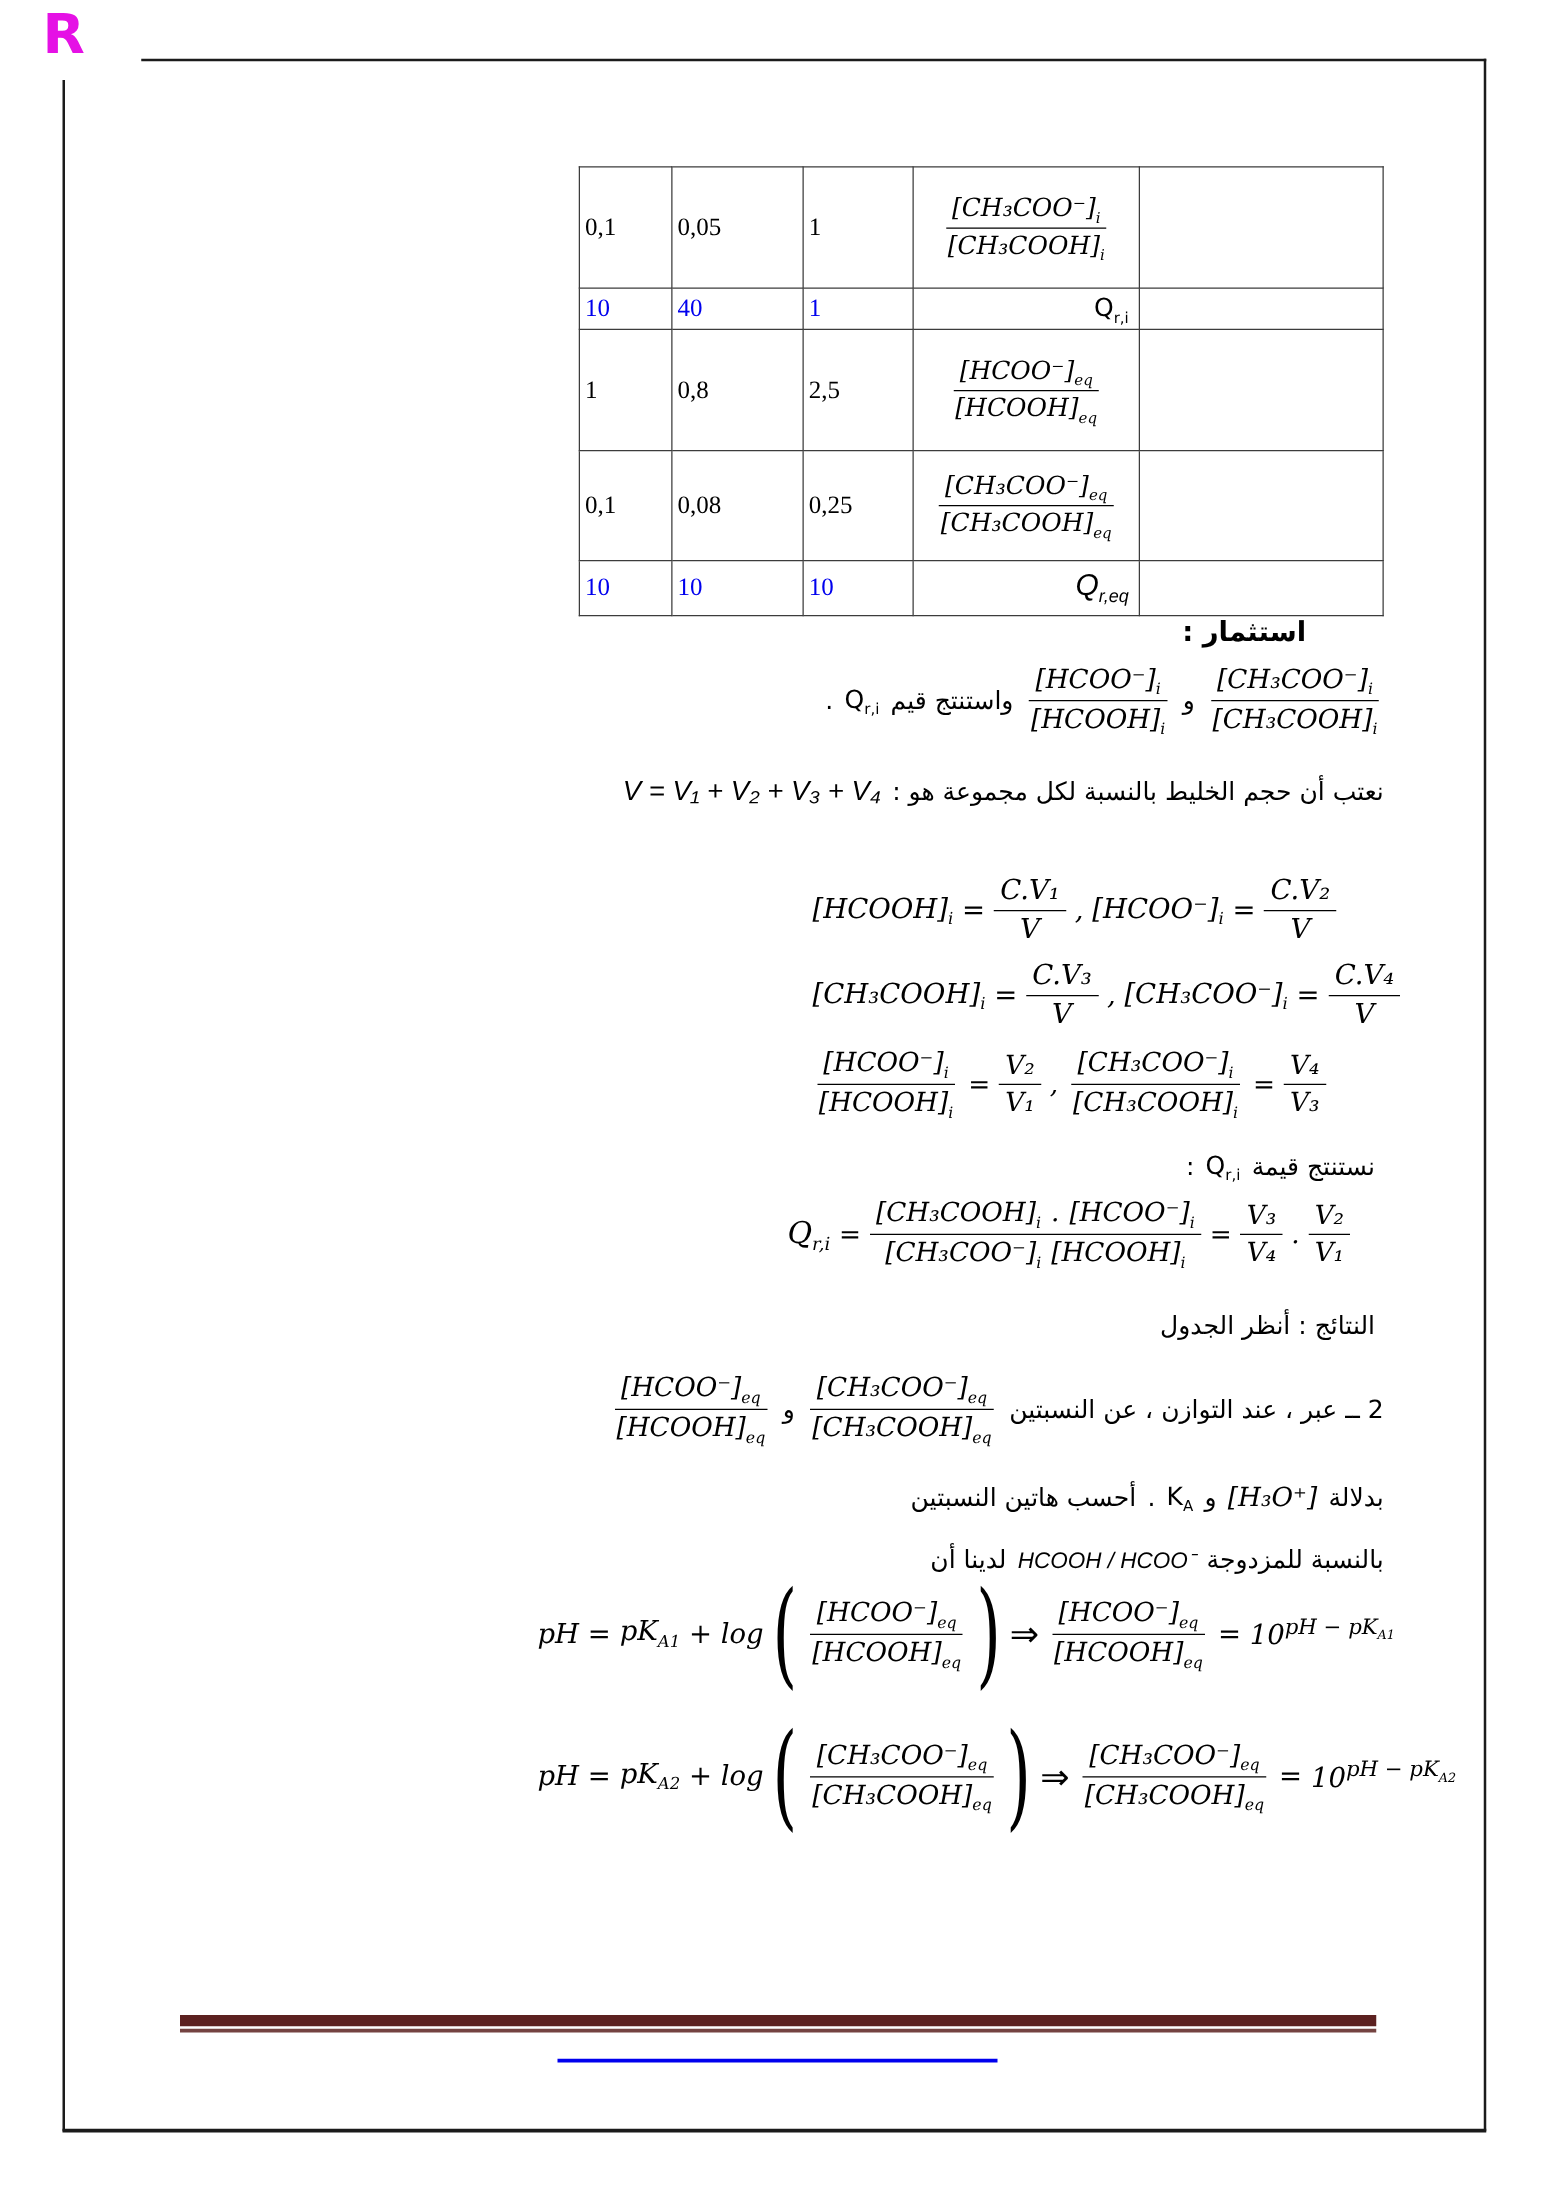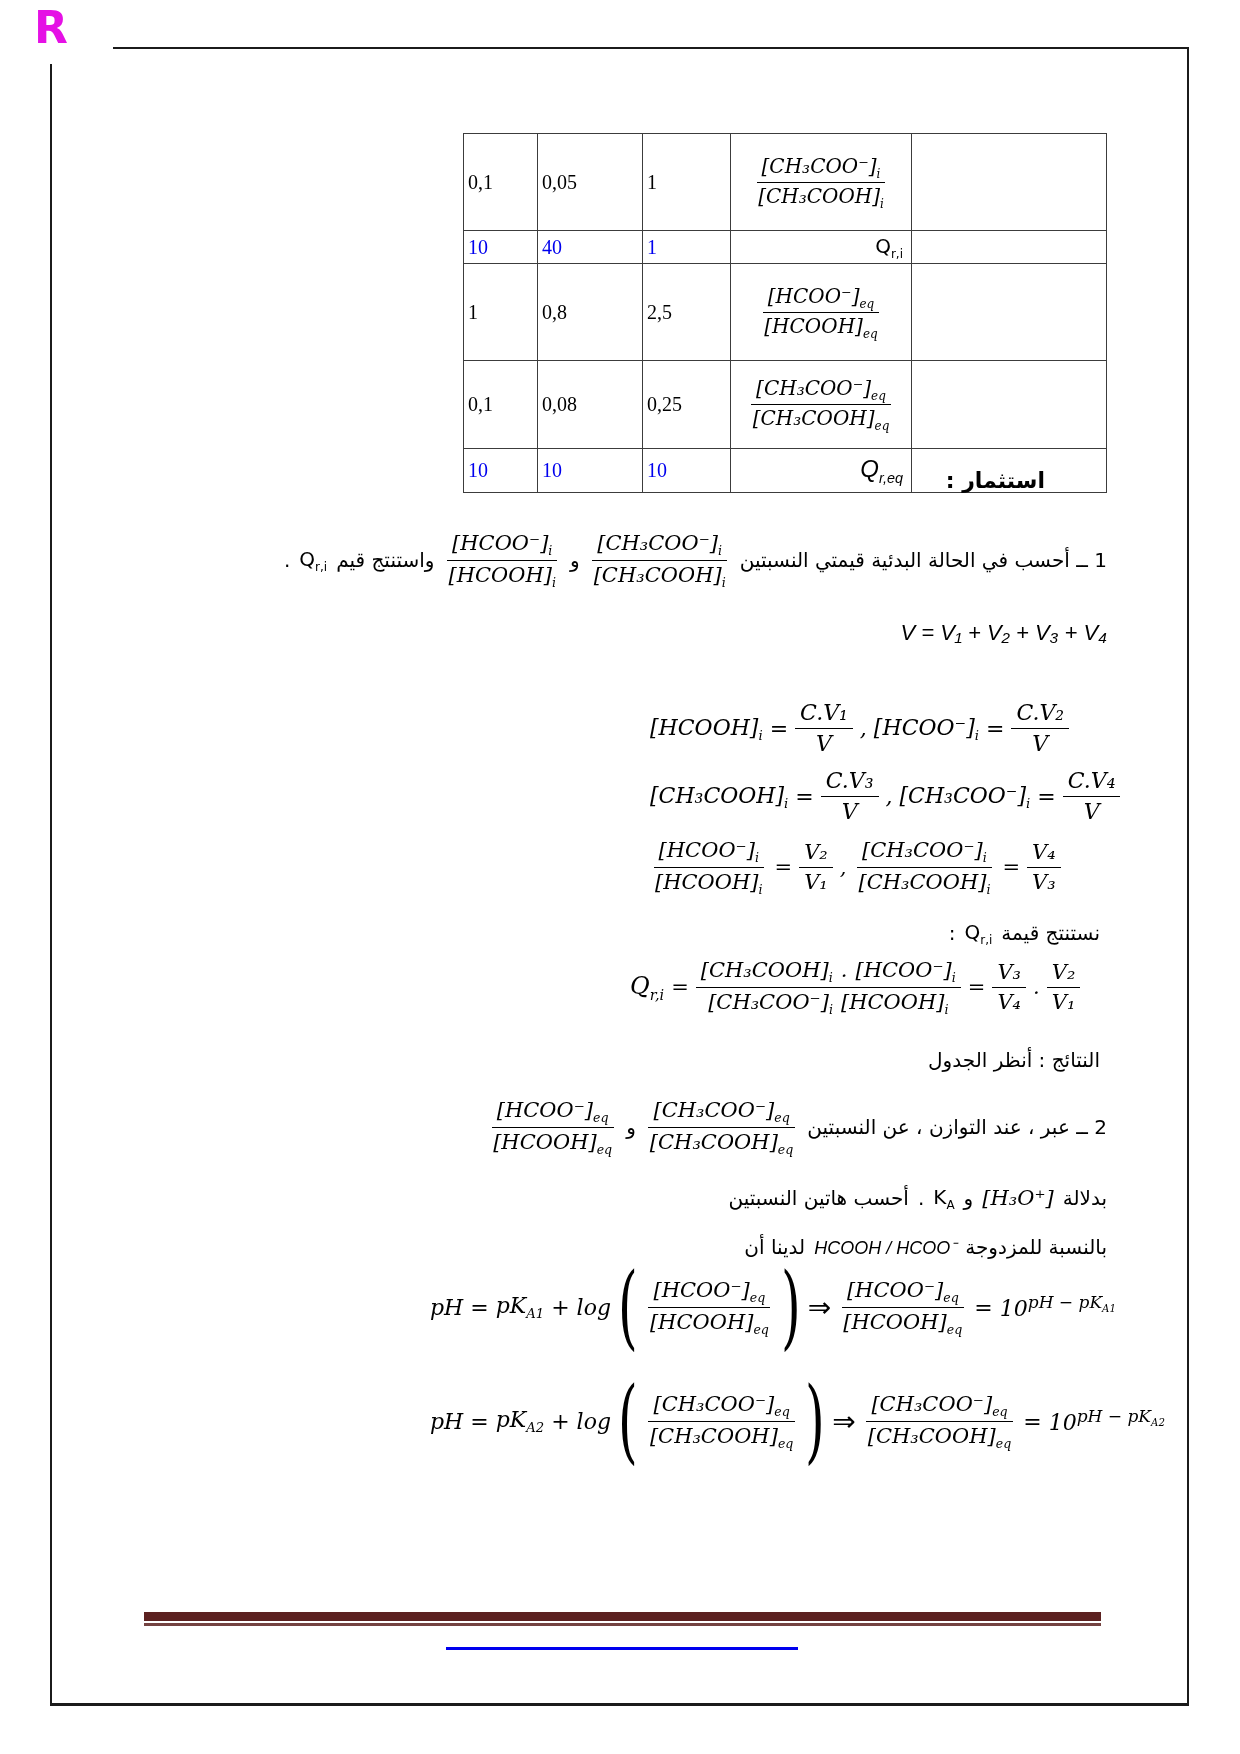--- a/index.html
+++ b/index.html
@@ -128,24 +128,23 @@
       <td class="val blue">10</td>
       <td class="val blue">10</td>
       <td class="lblcell">
         <span class="math ltr" style="font-size:24px"><span>Q</span><sub>r,eq</sub></span>
       </td>
       <td></td>
     </tr>
   </tbody>
     </table>
 
-  <div id="heading" style="right:195px;top:468px;">استثمار :</div>
+  <div id="heading" style="right:195px;top:494px;">استثمار :</div>
 
   <div class="rline" style="right:133px;top:524px;height:72px;">
-    <span>1 ــ أحسب في الحالة البدئية قيمتي النسبتين</span>
     <span class="frac ltr" style="font-size:21px">
       <span class="fn">
           <span class="tm"><span>[CH₃COO⁻]</span><sub>i</sub></span>
         </span>
       <span class="fd">
           <span class="tm"><span>[CH₃COOH]</span><sub>i</sub></span>
         </span>
     </span>
     <span>و</span>
     <span class="frac ltr" style="font-size:21px">
@@ -155,20 +154,21 @@
       <span class="fd">
           <span class="tm"><span>[HCOOH]</span><sub>i</sub></span>
         </span>
     </span>
     <span>واستنتج قيم</span>
     <span class="sans-q ltr"><span>Q</span><sub>r,i</sub></span>
     <span>.</span>
   </div>
 
   <div class="rline" style="right:133px;top:620px;">
+    <span>نعتب أن حجم الخليط بالنسبة لكل مجموعة هو :</span>
     <span class="math ltr" style="font-size:22px">V = V₁ + V₂ + V₃ + V₄</span>
   </div>
 
 
   <div class="eq" style="left:650px;top:700px;">
     <span class="tm"><span>[HCOOH]</span><sub>i</sub></span>
     <span>=</span>
     <span class="frac">
       <span class="fn">
           <span>C.V₁</span>

